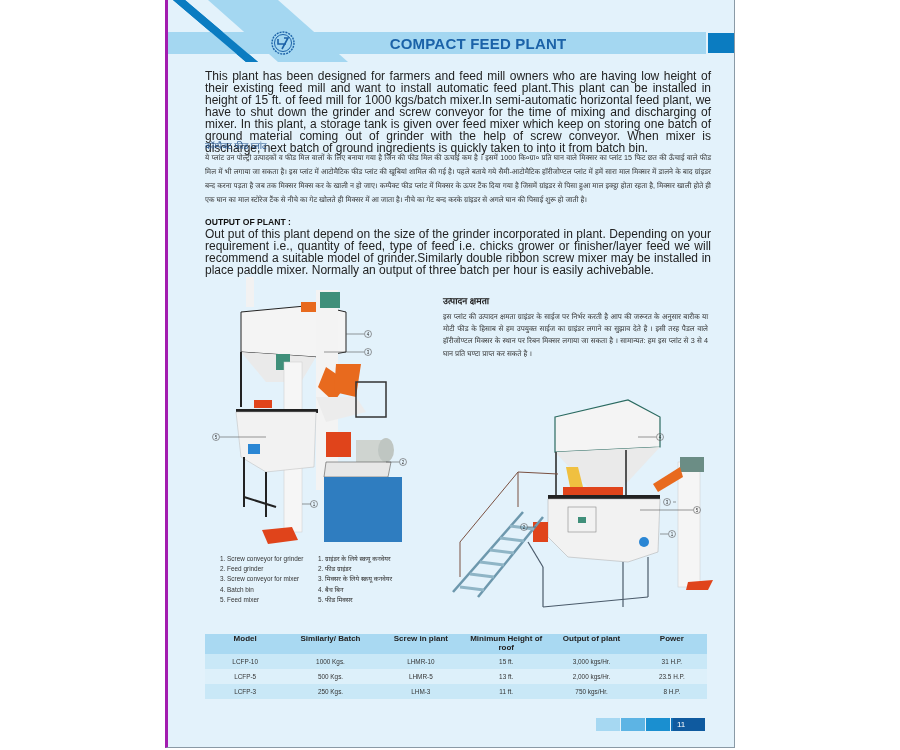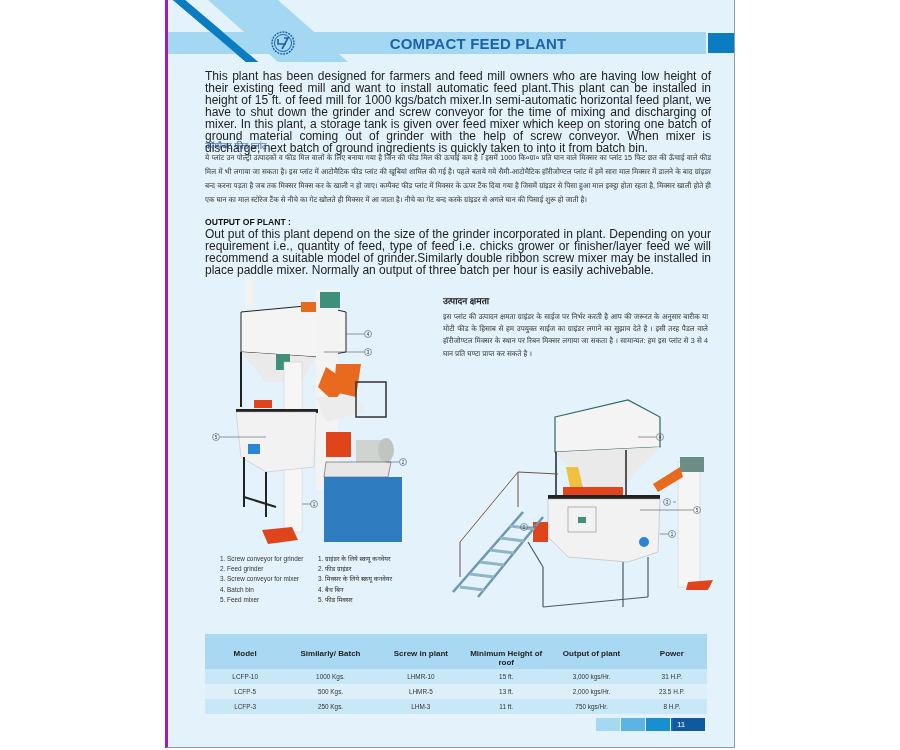--- a/index.html
+++ b/index.html
@@ -18,21 +18,21 @@
     .p2 { top: 228px; }
     .hindi2-head { position: absolute; left: 275px; top: 288px; font-size: 9px; font-weight: bold; color: #222; margin-top: 6px; }
     .hindi2 { position: absolute; left: 275px; top: 311px; width: 265px; font-size: 7.2px; line-height: 12.2px; color: #333; text-align: justify; }
     .img1 { position: absolute; left: 38px; top: 272px; width: 215px; height: 275px; }
     .img2 { position: absolute; left: 280px; top: 392px; width: 290px; height: 240px; }
     .legend { position: absolute; left: 52px; top: 554px; font-size: 6.4px; line-height: 10.2px; color: #333; }
     .legend-en { position: absolute; left: 0; top: 0; width: 95px; }
     .legend-hi { position: absolute; left: 98px; top: 0; width: 110px; }
     .table-wrap { position: absolute; left: 37px; top: 634px; width: 502px; }
     table { width: 100%; border-collapse: collapse; }
-    th { background: #a9d9f2; font-size: 8px; font-weight: bold; color: #222; line-height: 9px; padding: 15px 2px 2px; vertical-align: top; }
+    th { background: #a9d9f2; font-size: 8px; font-weight: bold; color: #222; line-height: 9px; padding: 0 2px 2px; vertical-align: top; }
     td { font-size: 6.4px; color: #333; text-align: center; height: 15px; }
     tr.r0 td, tr.r2 td { background: #c9e8f7; }
     tr.r1 td { background: #ddf0fa; }
     .footer-blocks { position: absolute; left: 428px; top: 718px; height: 13px; }
     .fb { position: absolute; top: 0; width: 24px; height: 13px; }
     .page-num { position: absolute; left: 505px; top: 718px; width: 32px; height: 13px; background: #0f5a9f; color: #fff; font-size: 8px; line-height: 13px; padding-left: 4px; }
   </style>
 </head>
 <body>
 

